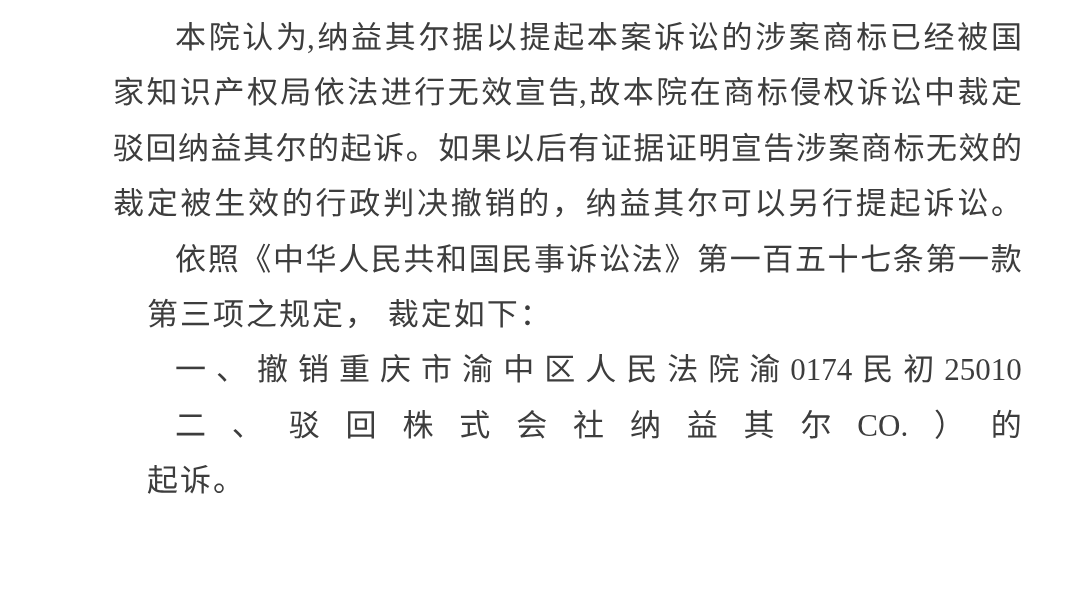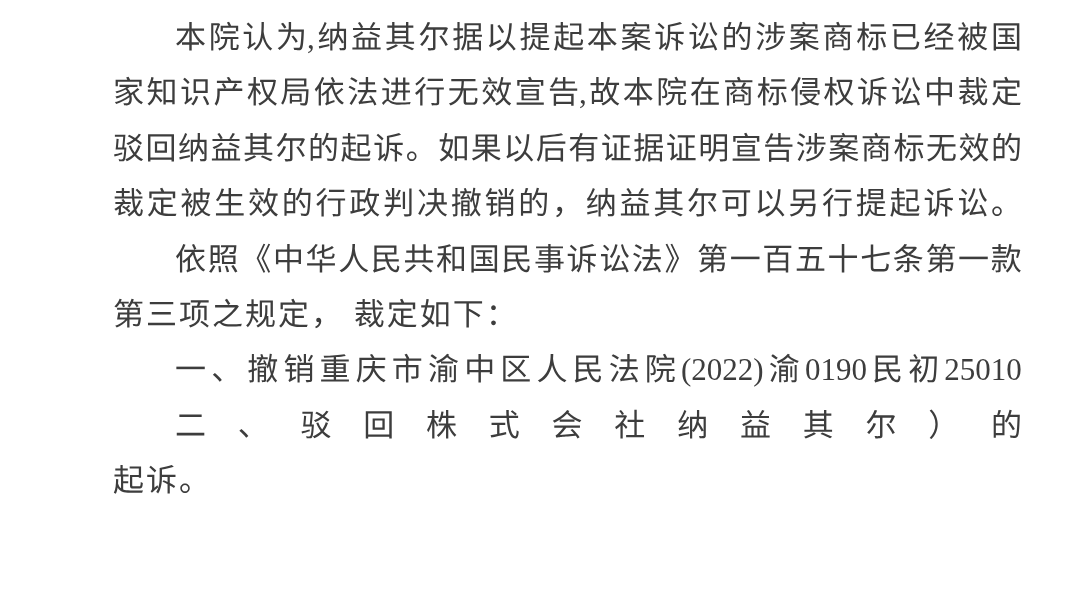--- a/index.html
+++ b/index.html
@@ -40,20 +40,21 @@
   }
   .line.fill .tok {
     white-space: pre;
     flex: 0 0 auto;
   }
   
   .line.nofill {
     white-space: pre;
     letter-spacing: 2px;
     text-align: left;
+    margin-left: 34px;
   }
   .line.indent {
     padding-left: 62px; 
   }
 </style>
 </head>
 <body style="background: rgb(255, 255, 255);">
 
 <main class="page">
   <div id="doc" style="color: rgb(61, 61, 61);">
@@ -214,41 +215,41 @@
           <span class="tok">重</span>
           <span class="tok">庆</span>
           <span class="tok">市</span>
           <span class="tok">渝</span>
           <span class="tok">中</span>
           <span class="tok">区</span>
           <span class="tok">人</span>
           <span class="tok">民</span>
           <span class="tok">法</span>
           <span class="tok">院</span>
-          <span class="tok">(2022)</span>
           <span class="tok">渝</span>
-          <span class="tok">0190</span>
+          <span class="tok">0174</span>
           <span class="tok">民</span>
           <span class="tok">初</span>
           <span class="tok">25010</span>
         </div>
       </div>
       <div class="paragraph">
         <div class="line fill indent">
           <span class="tok">二</span>
           <span class="tok">、</span>
           <span class="tok">驳</span>
           <span class="tok">回</span>
           <span class="tok">株</span>
           <span class="tok">式</span>
           <span class="tok">会</span>
           <span class="tok">社</span>
           <span class="tok">纳</span>
           <span class="tok">益</span>
           <span class="tok">其</span>
           <span class="tok">尔</span>
+          <span class="tok">CO.</span>
           <span class="tok">）</span>
           <span class="tok">的</span>
         </div>
         <div class="line nofill">起诉。</div>
       </div>
     </div>
 </main>
 
 </body></html>

